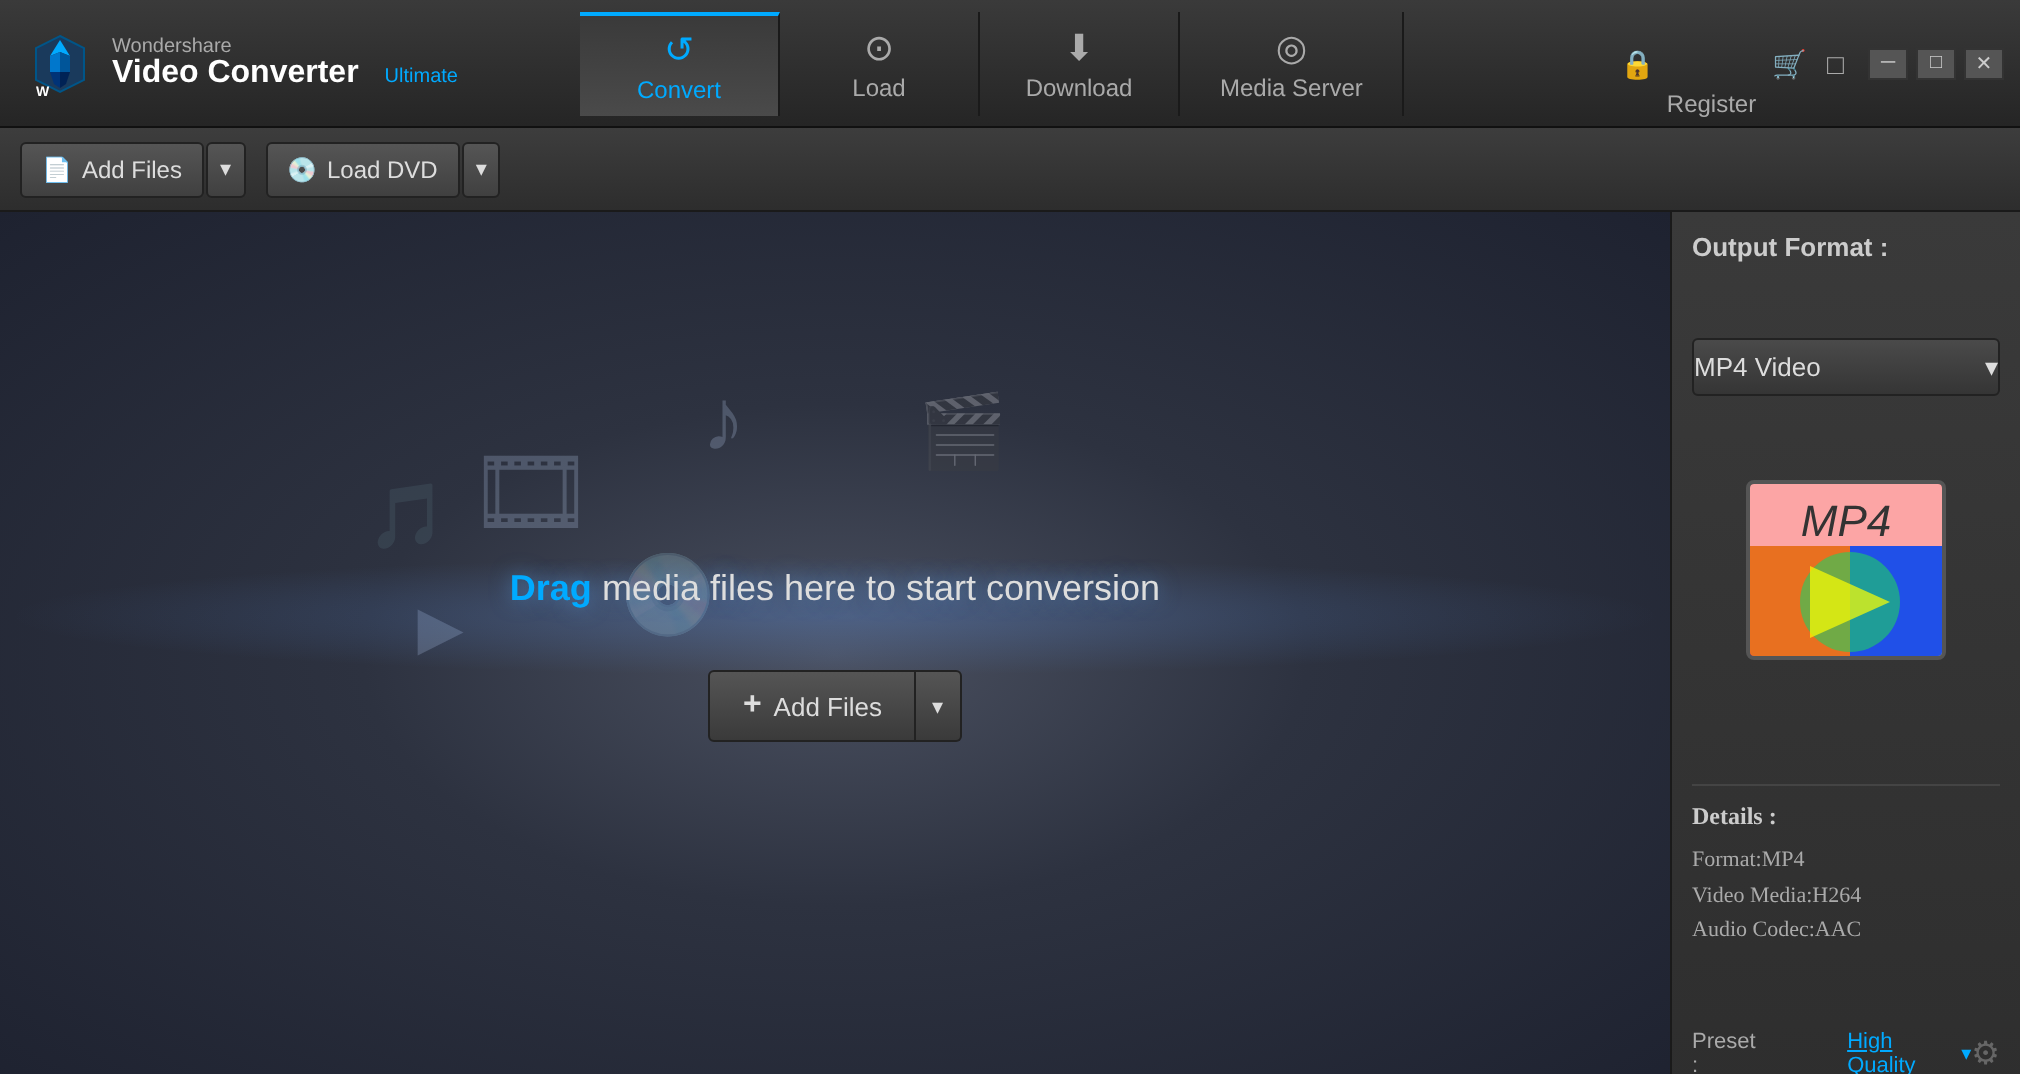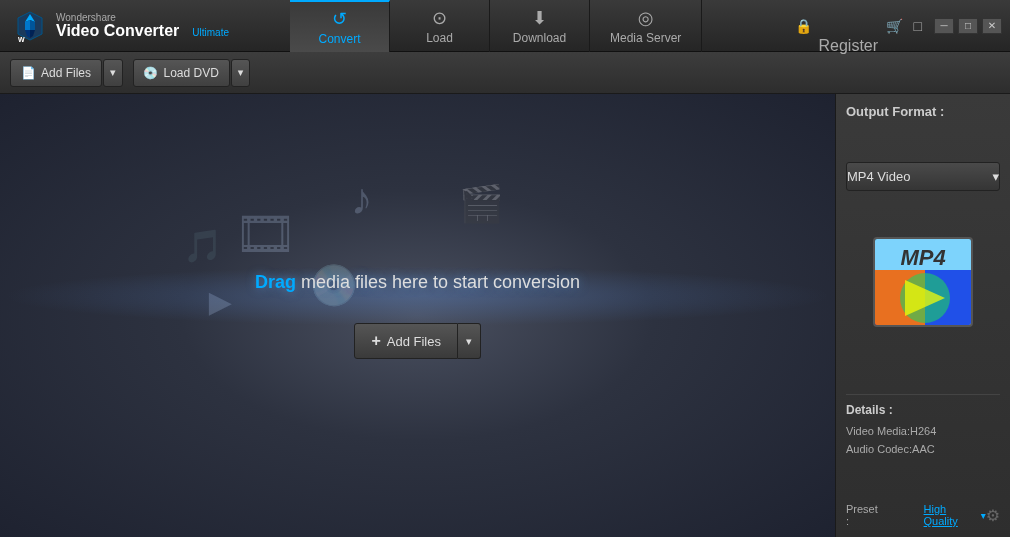--- a/index.html
+++ b/index.html
@@ -7,21 +7,21 @@
       width: 1010px;
       height: 537px;
       background: #2a2a2a;
       font-family: Arial, sans-serif;
       overflow: hidden;
       user-select: none;
     }
 
     
     #titlebar {
-      height: 52px;
+      height: 64px;
       background: linear-gradient(to bottom, #3a3a3a, #252525);
       display: flex;
       align-items: center;
       border-bottom: 1px solid #111;
     }
 
     #logo-area {
       display: flex;
       align-items: center;
       padding: 0 12px;
@@ -300,40 +300,41 @@
       border: 2px solid #555;
       border-radius: 4px;
       overflow: hidden;
       position: relative;
       background: #222;
     }
 
     #mp4-label {
       position: absolute;
       top: 0; left: 0; right: 0;
-      background: #7dd3fc;
+      background: #fca5a5;
       color: #333;
       font-size: 22px;
-      font-weight: bold;
+      font-weight: normal;
       text-align: center;
       padding: 6px 0 2px;
       font-style: italic;
     }
 
     #mp4-image {
       position: absolute;
       bottom: 0; left: 0; right: 0;
       height: 55px;
       background: linear-gradient(135deg, #ff6600 0%, #ff0066 25%, #0066ff 50%, #00cc66 75%, #ffcc00 100%);
     }
 
     #details-section {
       border-top: 1px solid #444;
       padding-top: 8px;
       margin-top: 20px;
+      font-family: Liberation Serif, serif;
     }
 
     #details-label {
       color: #ccc;
       font-size: 12px;
       font-weight: bold;
       margin-bottom: 6px;
     }
 
     .detail-item {
@@ -374,21 +375,21 @@
     }
 
     
     .reg-icon {
       color: #aaa;
       font-size: 14px;
     }
 
     .reg-text {
       color: #aaa;
-      font-size: 16px;
+      font-size: 12px;
       margin-top: 40px;
     }
 
     .icon-small {
       color: #aaa;
       font-size: 14px;
       cursor: pointer;
       padding: 2px;
     }
   </style>
@@ -513,20 +514,21 @@
             <rect x="50" y="0" width="50" height="55" fill="#2050e8"></rect>
             <ellipse cx="50" cy="28" rx="25" ry="25" fill="#20d060" opacity="0.6"></ellipse>
             <polygon points="30,10 70,28 30,46" fill="rgba(255,255,0,0.7)"></polygon>
           </svg>
         </div>
       </div>
     </div>
 
     <div id="details-section">
       <div id="details-label">Details :</div>
+      <div class="detail-item">Format:MP4</div>
       <div class="detail-item">Video Media:H264</div>
       <div class="detail-item">Audio Codec:AAC</div>
     </div>
 
     <div id="preset-row">
       <div style="display:flex;align-items:center;gap:4px;">
         <span id="preset-label">Preset :</span>
         <span id="preset-value">High Quality</span>
         <span id="preset-dropdown">▾</span>
       </div>

